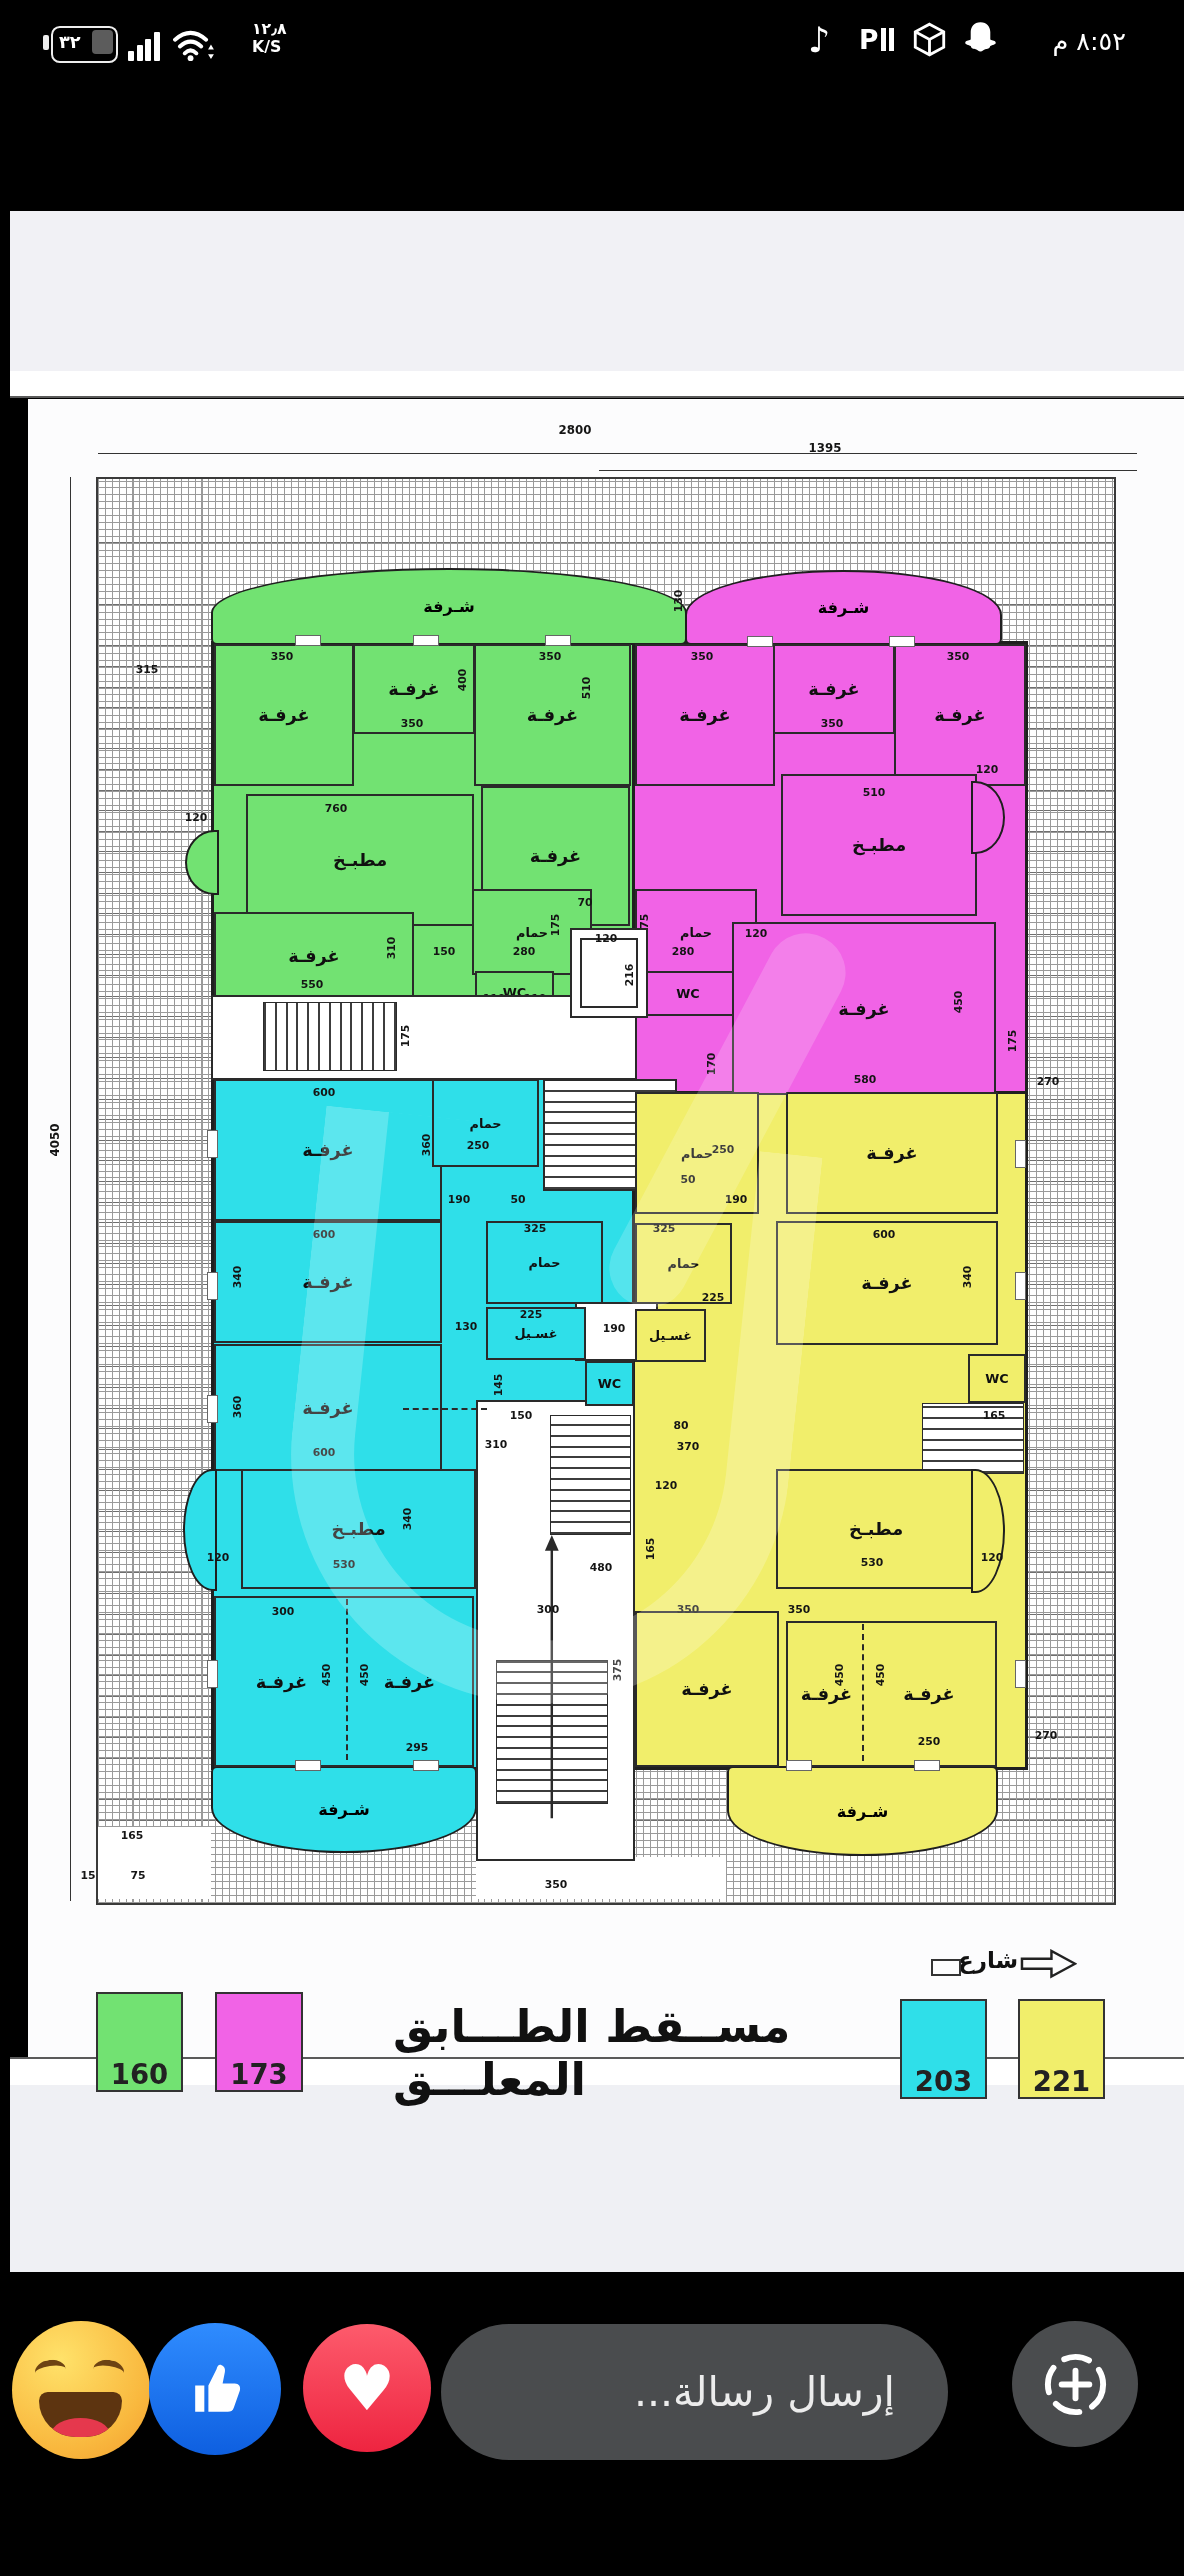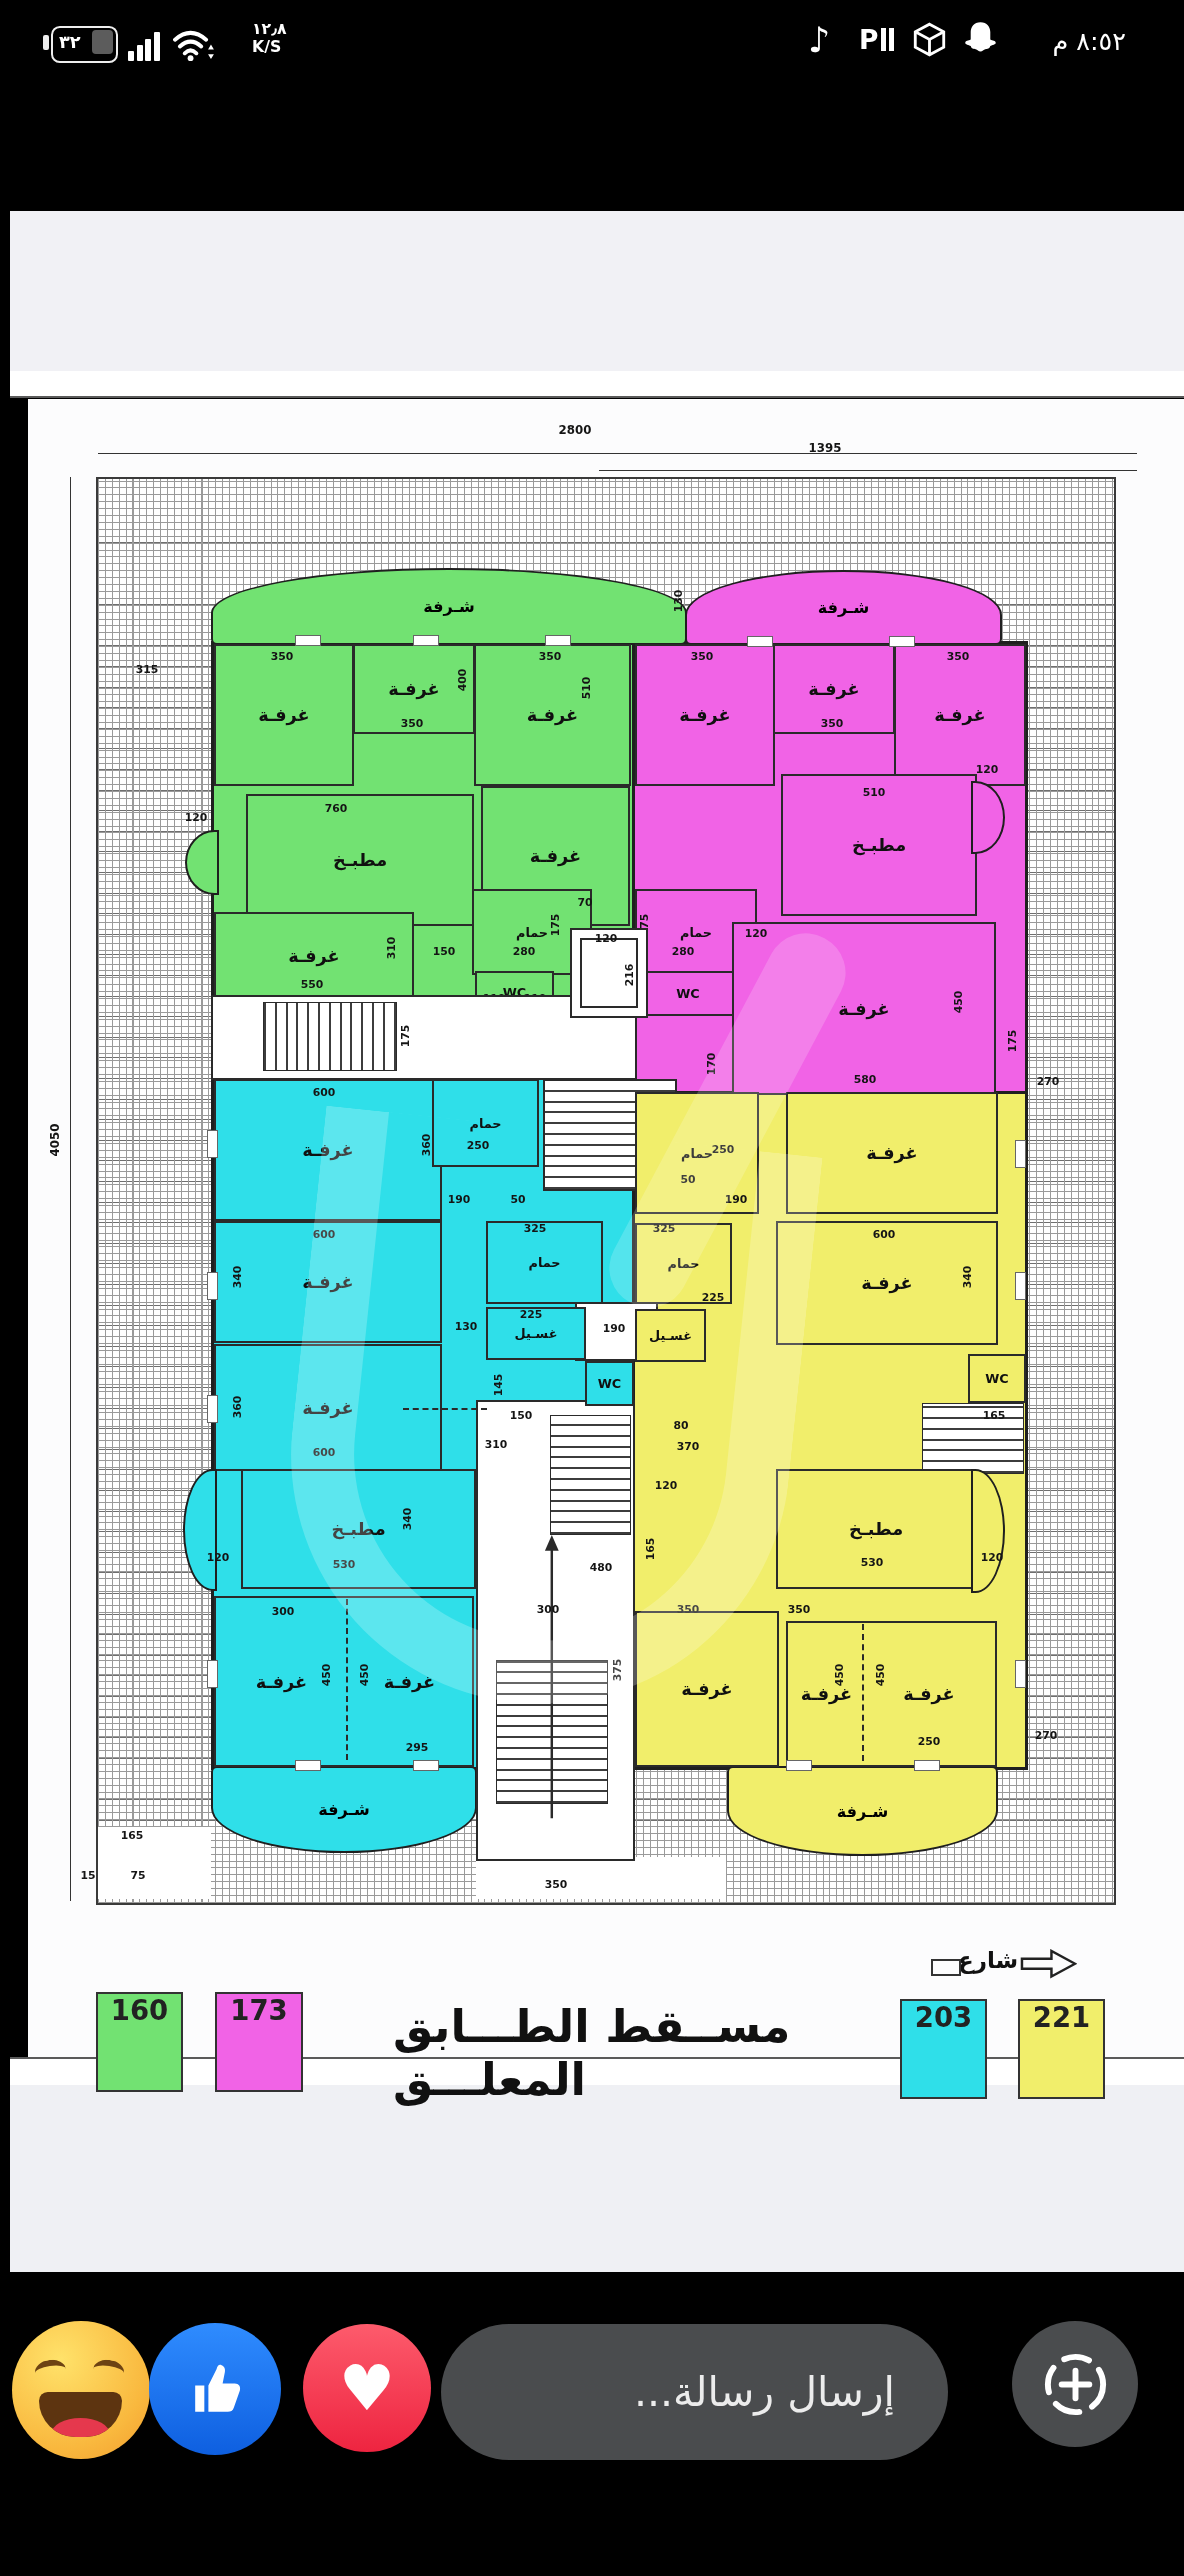--- a/index.html
+++ b/index.html
@@ -43,21 +43,21 @@
   .dim{position:absolute;font-size:10.8px;font-style:normal;font-weight:bold;color:#151515;
        transform:translate(-50%,-50%);white-space:nowrap;}
   .dimv{transform:translate(-50%,-50%) rotate(-90deg);}
   .dline{position:absolute;background:#333;}
   .win{position:absolute;background:#fff;border:1.5px solid #666;}
   .dashv{position:absolute;border-left:2.9px dashed #2a2a2a;}
   .dashh{position:absolute;border-top:2.9px dashed #2a2a2a;}
   .wm{position:absolute;border:63px solid rgba(255,255,255,.22);border-top:0;
       border-radius:0 0 275px 275px;transform:rotate(6deg);}
   .wm2{position:absolute;background:rgba(255,255,255,.18);transform:rotate(28deg);border-radius:39px;}
-  .legend{position:absolute;border:2.5px solid #333;display:flex;align-items:flex-start;justify-content:center;
+  .legend{position:absolute;border:2.5px solid #333;display:flex;align-items:flex-end;justify-content:center;
           font-size:27.5px;font-weight:bold;color:#222;}
   #plan-title{position:absolute;left:393px;top:2000px;width:491px;text-align:left;
           font-size:45px;font-weight:bold;color:#111;direction:rtl;}
   #street{position:absolute;left:958px;top:1947px;font-size:23px;font-weight:bold;color:#111;direction:rtl;}
   
   .react{position:absolute;border-radius:50%;}
   #laugh{left:11.8px;top:2321px;width:138px;height:138px;background:radial-gradient(circle at 35% 28%,#ffe26a,#f9b83e 66%,#f29d2e);}
   #laugh .eye{position:absolute;width:31px;height:15.7px;border-top:6.9px solid #6d4313;border-radius:50%;}
   #laugh .mouth{position:absolute;left:27.5px;top:71px;width:83px;height:45px;background:#5d3410;
                 border-radius:9.8px 9.8px 41px 41px;overflow:hidden;}

